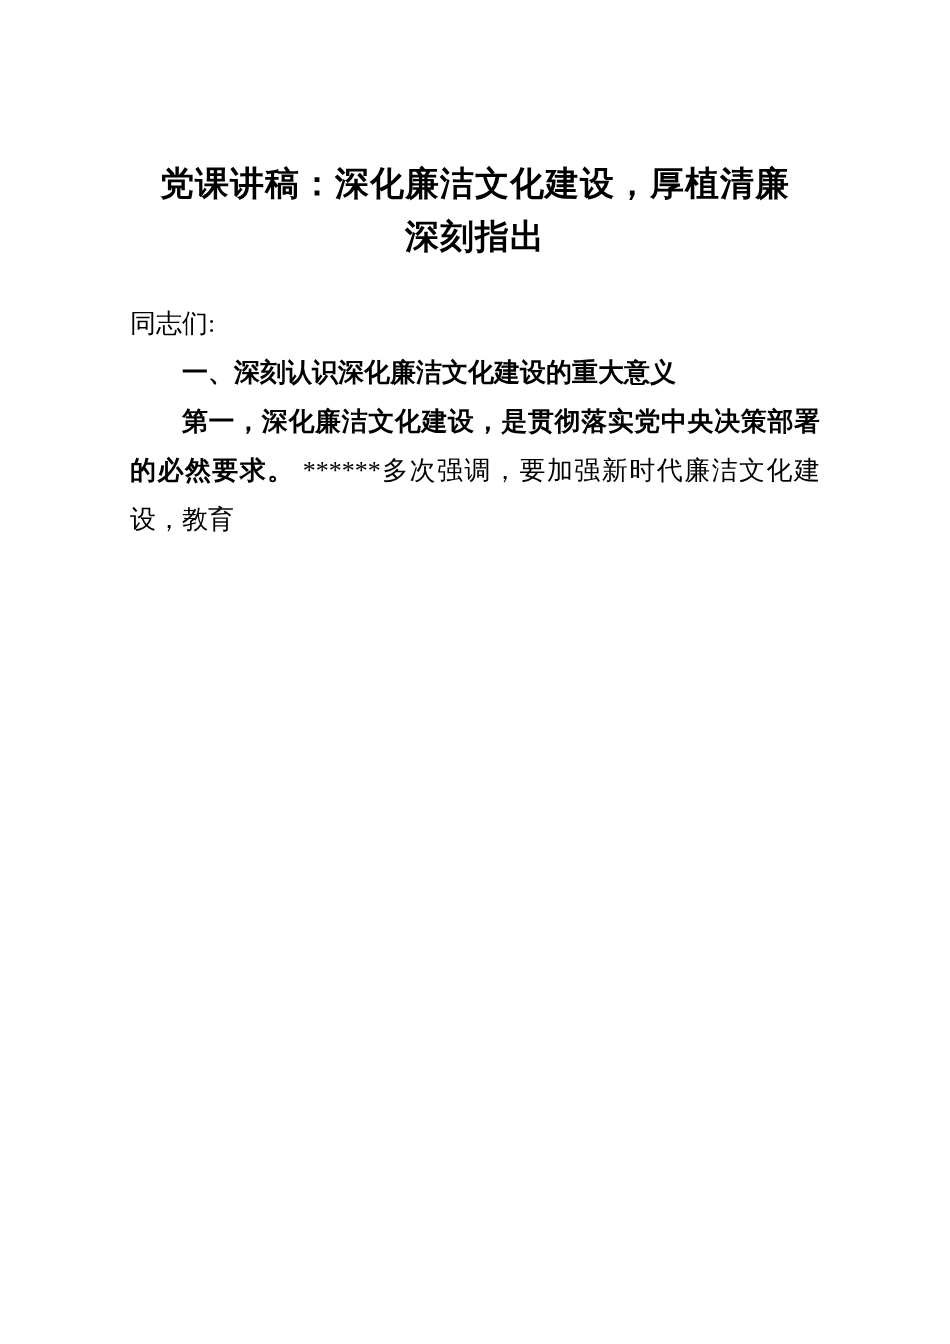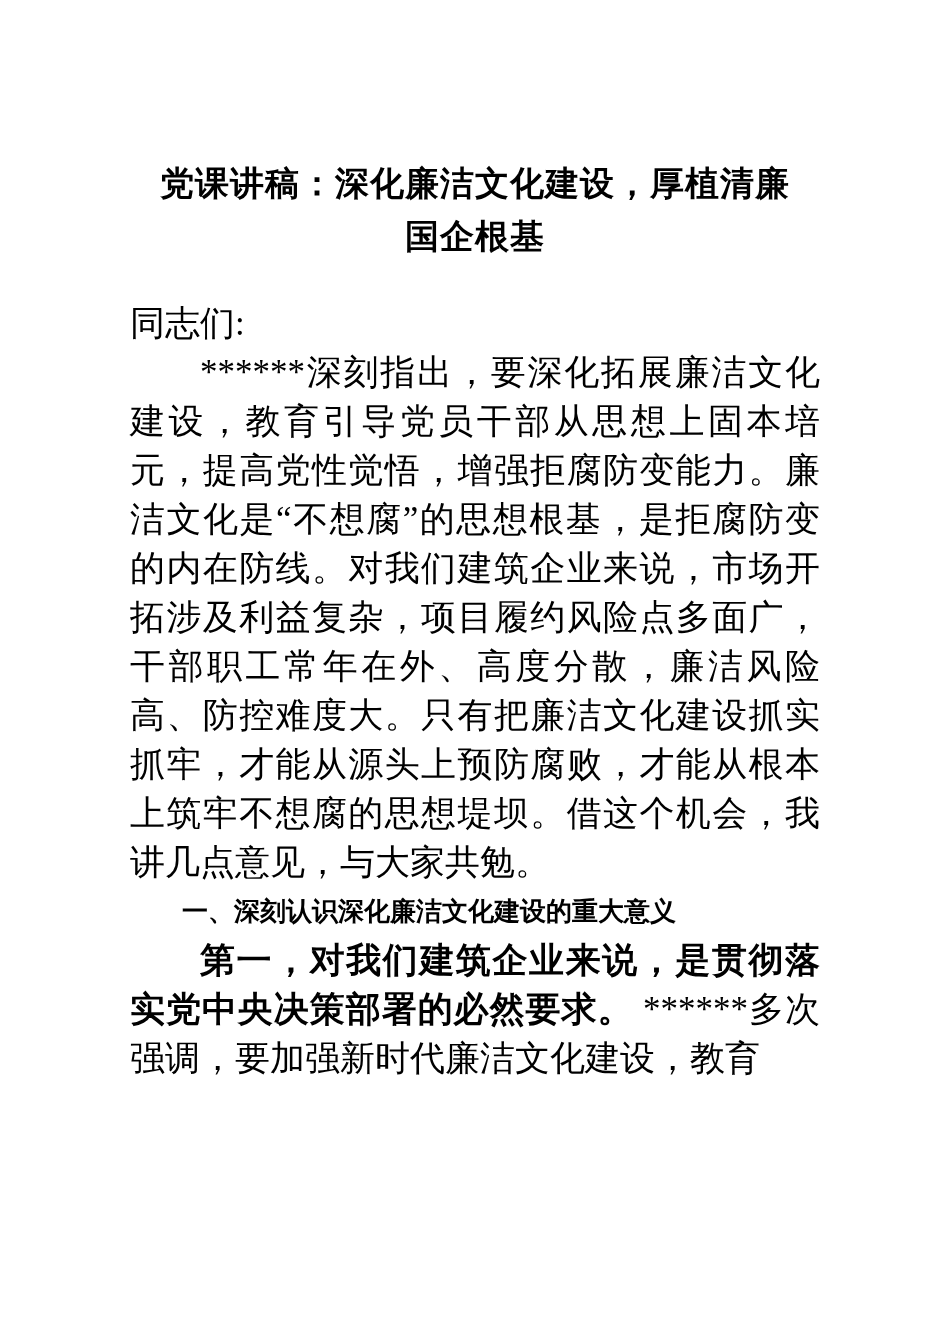--- a/index.html
+++ b/index.html
@@ -22,21 +22,21 @@
   .doc-title {
     margin: 0 0 36px 0;
     font-size: 34px;
     font-weight: bold;
     line-height: 1.55;
     text-align: center;
     letter-spacing: 1px;
   }
   .para {
     margin: 0;
-    font-size: 35px;
+    font-size: 26px;
     line-height: 49px;
     text-align: justify;
     text-justify: inter-ideograph;
     text-indent: 2em;
     word-break: break-all;
   }
   .para.no-indent {
     text-indent: 0;
   }
   .para.section-heading {
@@ -48,26 +48,25 @@
     font-weight: bold;
   }
 </style>
 </head>
 <body>
 
 <div class="page">
 
   <h1 class="doc-title">
     <span>党课讲稿：深化廉洁文化建设，厚植清廉</span><br>
-    <span>国企根基</span>
+    <span>深刻指出</span>
   </h1>
 
   <p class="para no-indent">同志们:</p>
 
 
-  <p class="para">******深刻指出，要深化拓展廉洁文化建设，教育引导党员干部从思想上固本培元，提高党性觉悟，增强拒腐防变能力。廉洁文化是“不想腐”的思想根基，是拒腐防变的内在防线。对我们建筑企业来说，市场开拓涉及利益复杂，项目履约风险点多面广，干部职工常年在外、高度分散，廉洁风险高、防控难度大。只有把廉洁文化建设抓实抓牢，才能从源头上预防腐败，才能从根本上筑牢不想腐的思想堤坝。借这个机会，我讲几点意见，与大家共勉。</p>
 
   <p class="para section-heading">一、深刻认识深化廉洁文化建设的重大意义</p>
 
 
-  <p class="para"><strong class="lead">第一，对我们建筑企业来说，是贯彻落实党中央决策部署的必然要求。</strong><span> ******多次强调，要加强新时代廉洁文化建设，教育</span></p>
+  <p class="para"><strong class="lead">第一，深化廉洁文化建设，是贯彻落实党中央决策部署的必然要求。</strong><span> ******多次强调，要加强新时代廉洁文化建设，教育</span></p>
 
 </div>
 
 </body></html>

